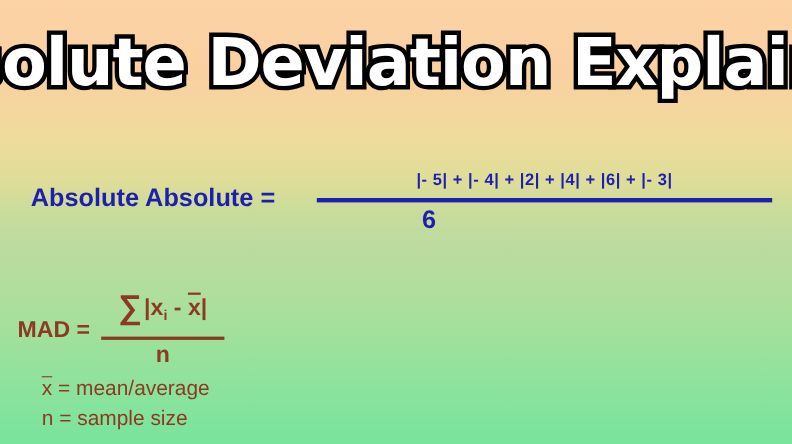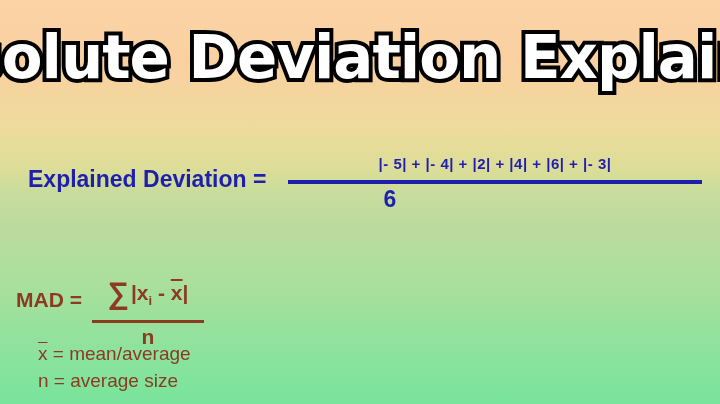--- a/index.html
+++ b/index.html
@@ -120,21 +120,20 @@
     top: 30px;
     font-size: 21px;
     white-space: nowrap;
     color: #8c3a22;
   }
   #mad-fraction {
     position: absolute;
     left: 92px;
     top: 0px;
     width: 112px;
-    margin-top: 13px;
   }
   #mad-numerator {
     font-size: 21px;
     text-align: center;
     white-space: nowrap;
     line-height: 44px;
     color: #8c3a22;
   }
   #mad-numerator .sigma {
     font-size: 30px;
@@ -179,35 +178,35 @@
 </head>
 <body>
 
 <div id="slide">
 
   <div id="title-band">
     <div id="title-text">Absolute Deviation Explained</div>
   </div>
 
   <div id="main-formula">
-    <div id="ad-label">Explained Deviation =</div>
+    <div id="ad-label">Absolute Absolute =</div>
     <div id="ad-fraction">
       <div id="ad-numerator">|- 5| + |- 4| + |2| + |4| + |6| + |- 3|</div>
       <div id="ad-bar"></div>
       <div id="ad-denominator">6</div>
     </div>
   </div>
 
   <div id="mad-block">
     <div id="mad-label">MAD =</div>
     <div id="mad-fraction">
       <div id="mad-numerator"><span class="sigma">∑</span><span>|x</span><sub>i</sub><span> - </span><span class="ovl">x</span><span>|</span></div>
       <div id="mad-bar"></div>
       <div id="mad-denominator">n</div>
     </div>
   </div>
 
   <div id="legend">
     <div class="legend-line"><span class="ovl">x</span> <span>= mean/average</span></div>
-    <div class="legend-line">n = average size</div>
+    <div class="legend-line">n = sample size</div>
   </div>
 
 </div>
 
 </body></html>

